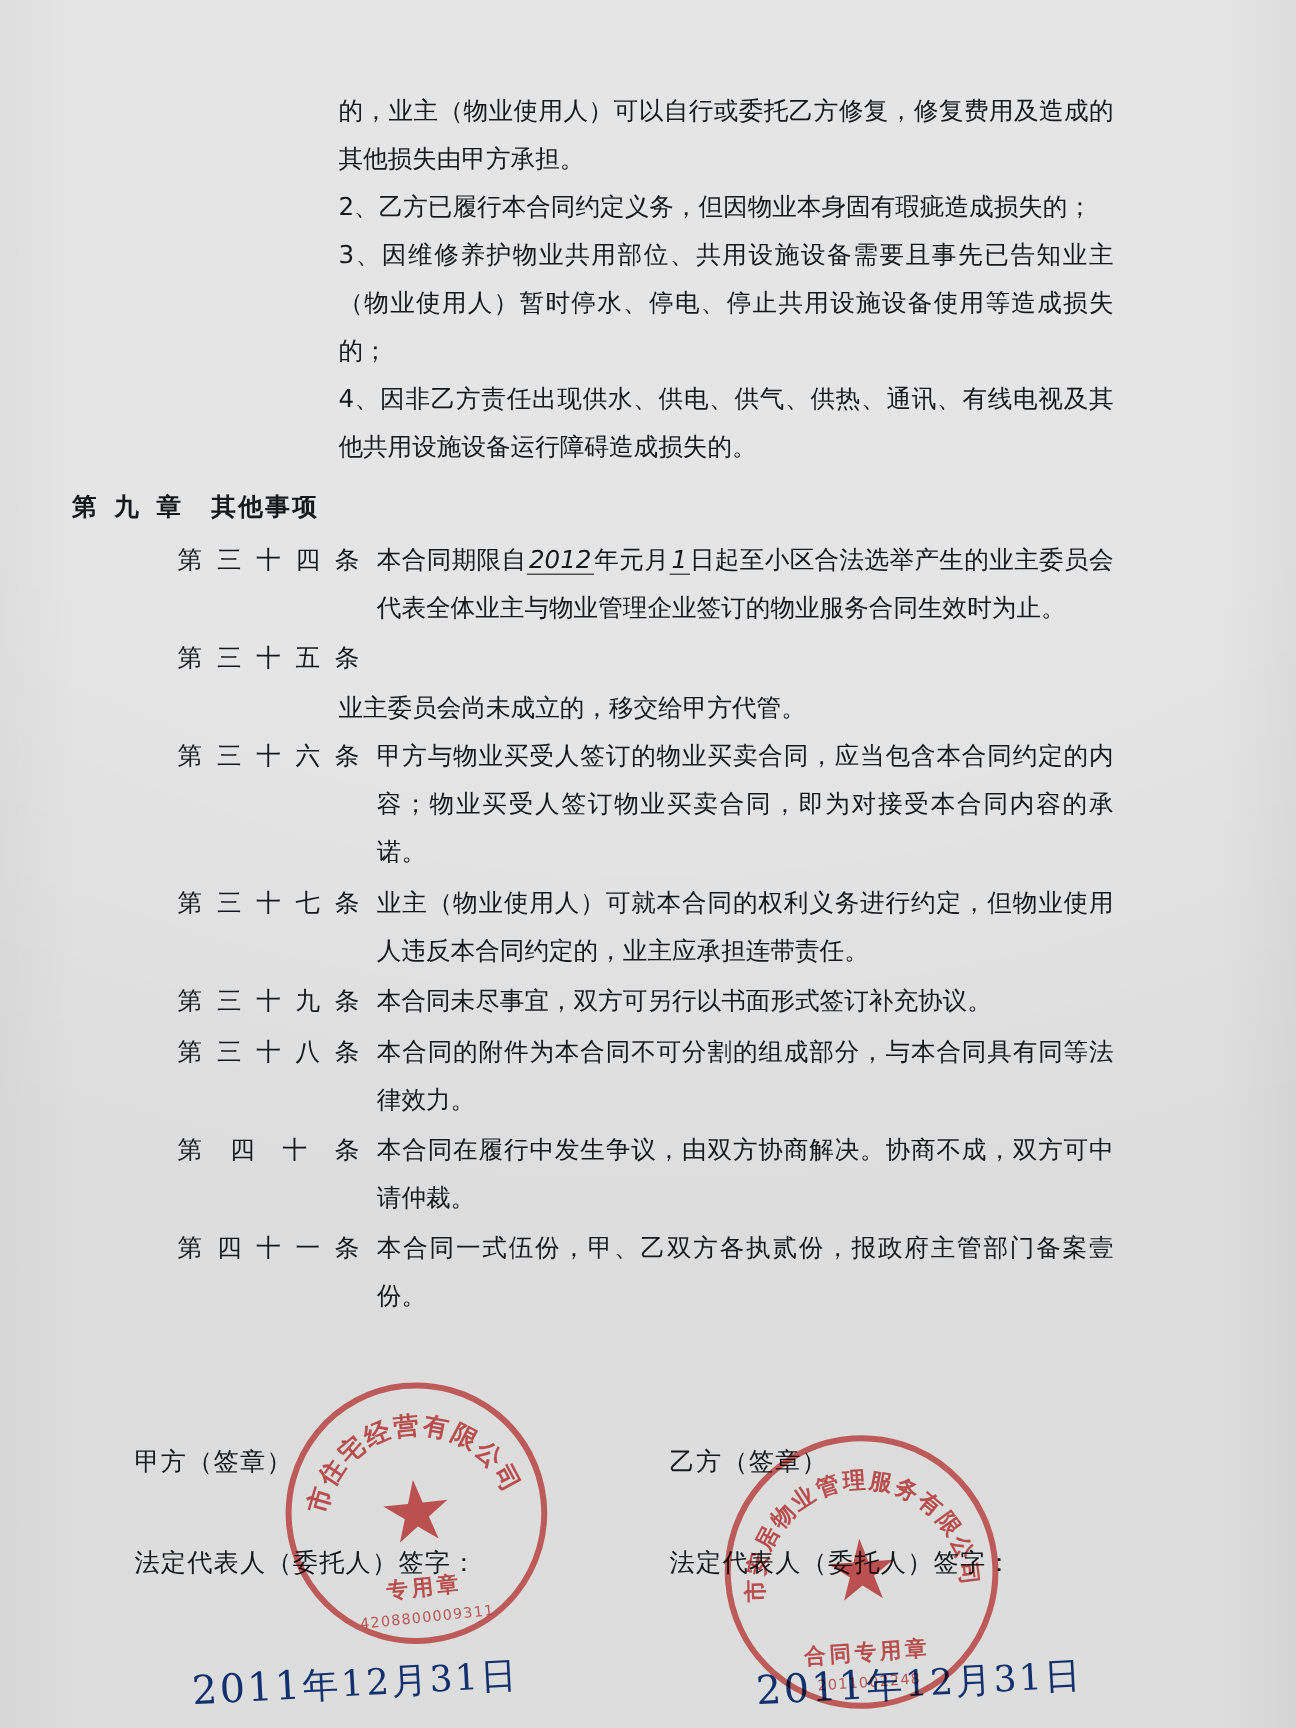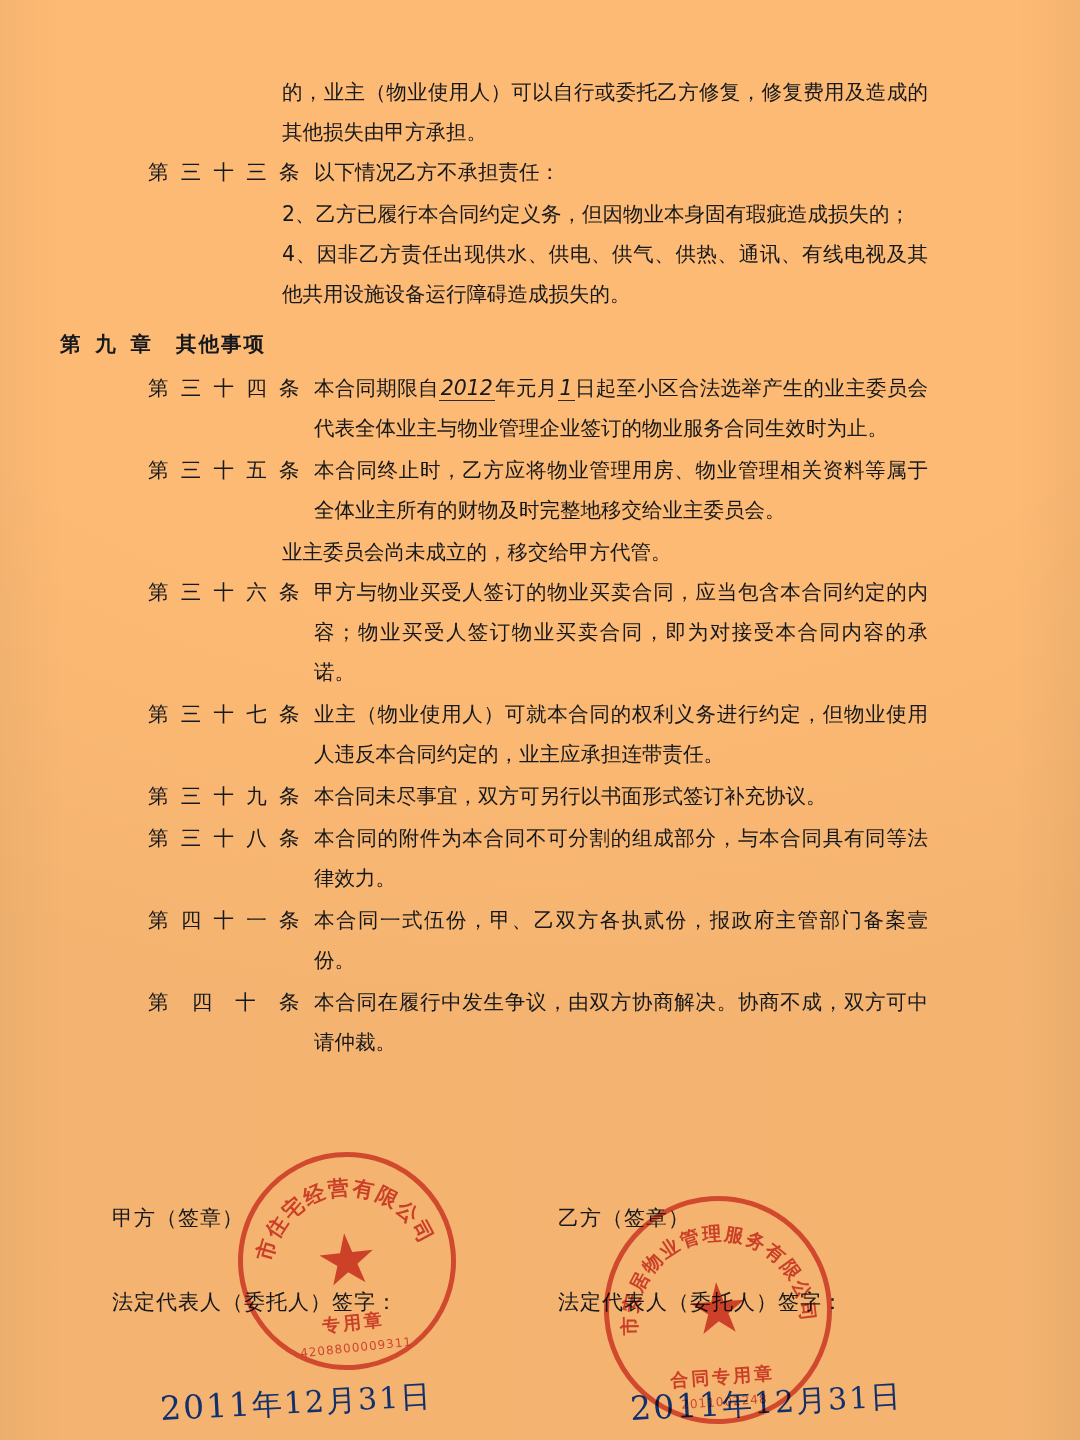--- a/index.html
+++ b/index.html
@@ -11,21 +11,21 @@
     width: 1080px;
     height: 1440px;
     position: relative;
     font-family: "DejaVu Sans", "Liberation Sans", sans-serif;
     color: #1a1a1a;
     overflow: hidden;
   }
   .page {
     position: absolute;
     inset: 0;
-    background: #fdba74;
+    background: #e5e5e5;
   }
   
   .page::before {
     content: "";
     position: absolute;
     inset: 0;
     background:
       radial-gradient(120% 70% at 50% 0%, rgba(0,0,0,0.00) 60%, rgba(0,0,0,0.035) 100%),
       linear-gradient(90deg, rgba(0,0,0,0.03) 0%, rgba(0,0,0,0.0) 6%, rgba(0,0,0,0.0) 94%, rgba(0,0,0,0.04) 100%);
     pointer-events: none;
@@ -204,41 +204,37 @@
 </style>
 </head>
 <body>
 
 <div class="page">
 
   <div class="body-text">
 
     <div class="para-only">的，业主（物业使用人）可以自行或委托乙方修复，修复费用及造成的其他损失由甲方承担。</div>
 
-    <div class="row">
-      <div class="label indent">第三十三条</div>
-      <div class="text">以下情况乙方不承担责任：</div>
-    </div>
 
     <div class="sub">2、乙方已履行本合同约定义务，但因物业本身固有瑕疵造成损失的；</div>
+    <div class="sub">3、因维修养护物业共用部位、共用设施设备需要且事先已告知业主（物业使用人）暂时停水、停电、停止共用设施设备使用等造成损失的；</div>
     <div class="sub">4、因非乙方责任出现供水、供电、供气、供热、通讯、有线电视及其他共用设施设备运行障碍造成损失的。</div>
 
     <div class="chapter-row">
       <span class="label chapter">第九章</span>
       <span class="chapter-title">其他事项</span>
     </div>
 
     <div class="row">
       <div class="label indent">第三十四条</div>
       <div class="text"><span>本合同期限自</span><span class="u">2012</span><span>年元月</span><span class="u">1</span><span>日起至小区合法选举产生的业主委员会代表全体业主与物业管理企业签订的物业服务合同生效时为止。</span></div>
     </div>
 
     <div class="row">
       <div class="label indent">第三十五条</div>
-      <div class="text">本合同终止时，乙方应将物业管理用房、物业管理相关资料等属于全体业主所有的财物及时完整地移交给业主委员会。</div>
     </div>
     <div class="sub">业主委员会尚未成立的，移交给甲方代管。</div>
 
     <div class="row">
       <div class="label indent">第三十六条</div>
       <div class="text">甲方与物业买受人签订的物业买卖合同，应当包含本合同约定的内容；物业买受人签订物业买卖合同，即为对接受本合同内容的承诺。</div>
     </div>
 
     <div class="row">
       <div class="label indent">第三十七条</div>
@@ -249,27 +245,27 @@
       <div class="label indent">第三十九条</div>
       <div class="text">本合同未尽事宜，双方可另行以书面形式签订补充协议。</div>
     </div>
 
     <div class="row">
       <div class="label indent">第三十八条</div>
       <div class="text">本合同的附件为本合同不可分割的组成部分，与本合同具有同等法律效力。</div>
     </div>
 
     <div class="row">
+      <div class="label indent">第四十条</div>
+      <div class="text">本合同在履行中发生争议，由双方协商解决。协商不成，双方可中请仲裁。</div>
+    </div>
+
+    <div class="row">
       <div class="label indent">第四十一条</div>
       <div class="text">本合同一式伍份，甲、乙双方各执贰份，报政府主管部门备案壹份。</div>
-    </div>
-
-    <div class="row">
-      <div class="label indent">第四十条</div>
-      <div class="text">本合同在履行中发生争议，由双方协商解决。协商不成，双方可中请仲裁。</div>
     </div>
 
   </div>
 
   <div class="sign-area">
     <div class="sign-col left">
       <div class="sign-line">甲方（签章）</div>
       <div class="sign-line">法定代表人（委托人）签字：</div>
     </div>
     <div class="sign-col right">

